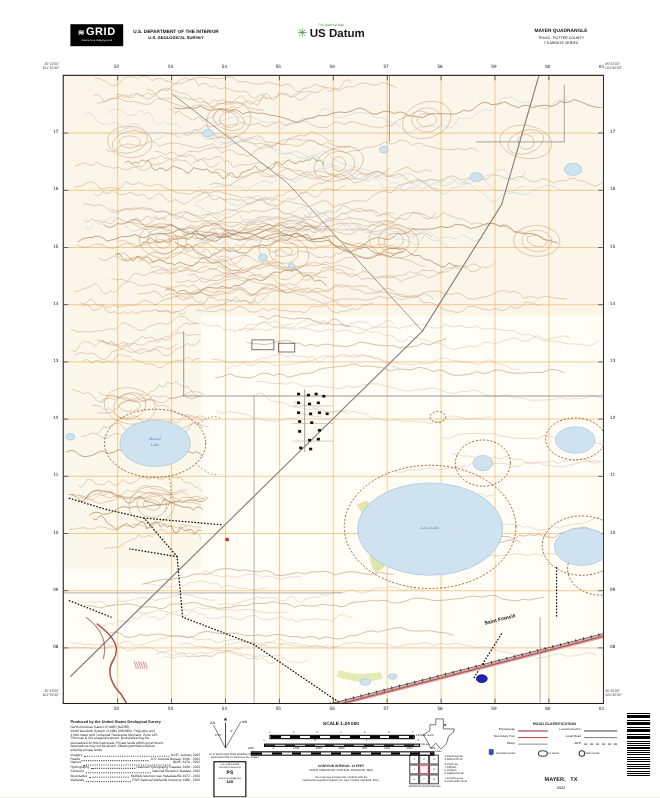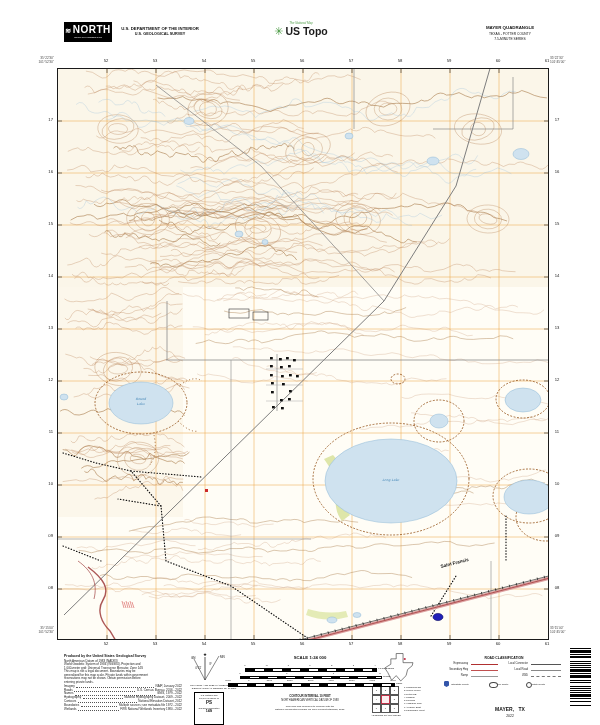--- a/index.html
+++ b/index.html
@@ -68,32 +68,32 @@
   .lakelab{font-size:3.2px;font-style:italic;fill:#3f83b5;text-anchor:middle;font-family:"DejaVu Serif",serif;}
   .declsvg{position:absolute;left:181px;top:650px;}
   .texsvg{position:absolute;left:384px;top:652px;}
 </style>
 </head>
 <body>
 
 <div class="page" id="page">
 
   <div class="usgs-logo">
-    <div class="big"><span class="wave">≋</span><span>NORTH</span></div>
+    <div class="big"><span class="wave">≋</span><span>GRID</span></div>
     <div class="tag">science for a changing world</div>
   </div>
   <div class="dept">
     <div class="l1">U.S. DEPARTMENT OF THE INTERIOR</div>
     <div class="l2">U.S. GEOLOGICAL SURVEY</div>
   </div>
   <div class="ustopo">
     <div class="tag">The National Map</div>
     <div class="row">
       <span class="pin">✳</span>
-      <span class="brand">US Topo</span>
+      <span class="brand">US Datum</span>
     </div>
   </div>
   <div class="quadblock">
     <div class="t">MAYER QUADRANGLE</div>
     <div class="s">TEXAS - POTTER COUNTY</div>
     <div class="s">7.5-MINUTE SERIES</div>
   </div>
 
   <div class="mapframe">
     <svg id="mapsvg" width="490" height="570" viewBox="0 0 490 570">

